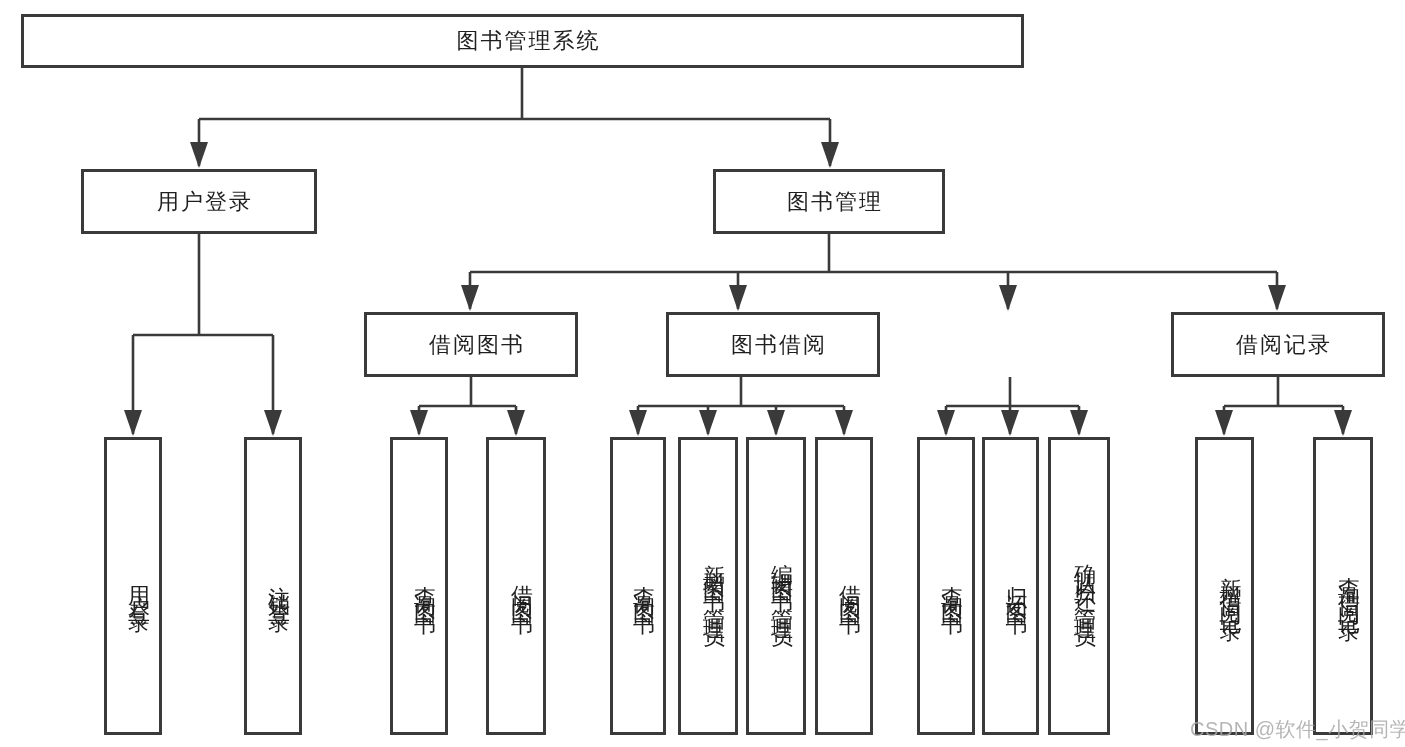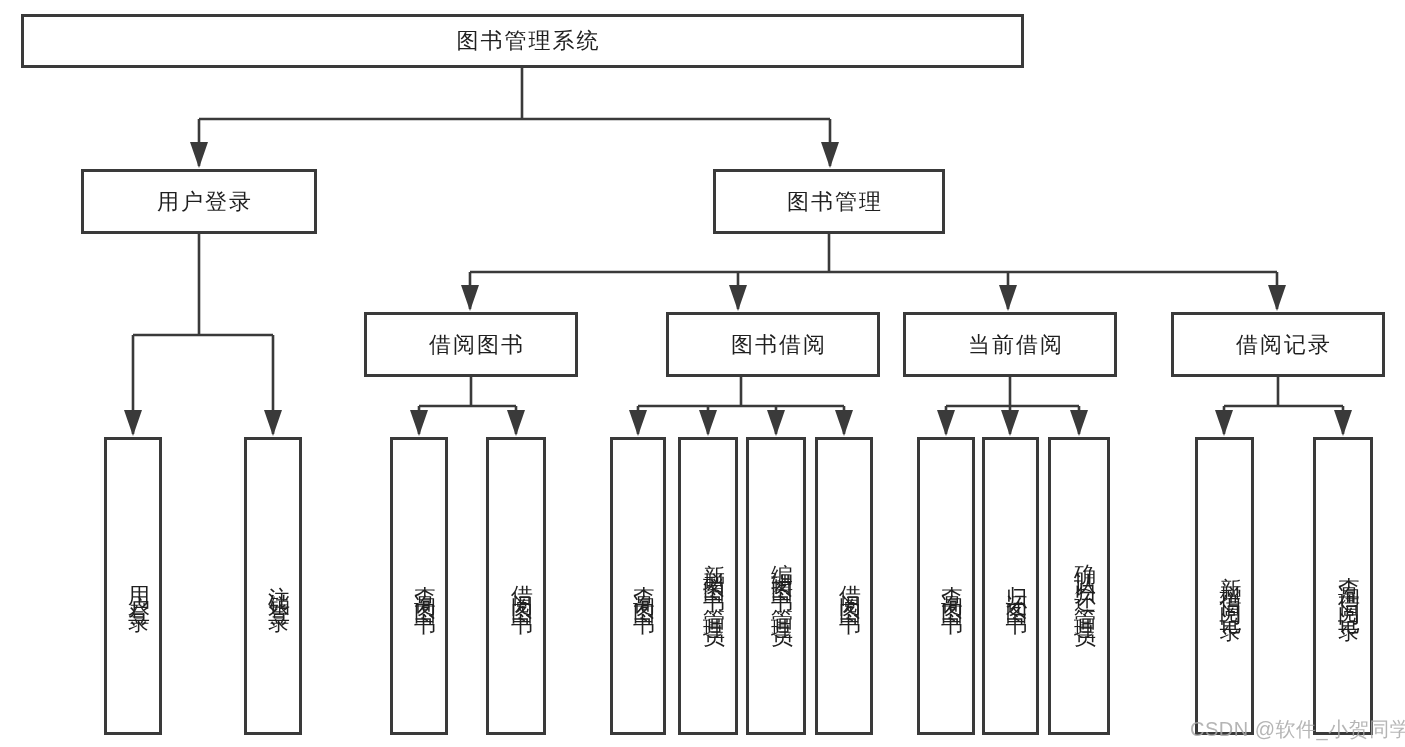--- a/index.html
+++ b/index.html
@@ -104,21 +104,20 @@
     </g>
   </svg>
 
   <div class="box" style="left:21px;top:14px;width:1003px;height:54px;">图书管理系统</div>
 
   <div class="box" style="left:81px;top:169px;width:236px;height:65px;">用户登录</div>
   <div class="box" style="left:713px;top:169px;width:232px;height:65px;font-family:Liberation Serif, serif;">图书管理</div>
 
   <div class="box" style="left:364px;top:312px;width:214px;height:65px;">借阅图书</div>
   <div class="box" style="left:634px;top:312px;width:214px;height:65px;margin-left:32px;">图书借阅</div>
-  <div class="box" style="left:903px;top:312px;width:214px;height:65px;">当前借阅</div>
   <div class="box" style="left:1171px;top:312px;width:214px;height:65px;">借阅记录</div>
 
   <div class="box" style="left:104px;top:437px;width:58px;height:298px;">
     <span class="vtext">用户登录</span>
   </div>
   <div class="box" style="left:244px;top:437px;width:58px;height:298px;">
     <span class="vtext">注销登录</span>
   </div>
 
   <div class="box" style="left:390px;top:437px;width:58px;height:298px;">

